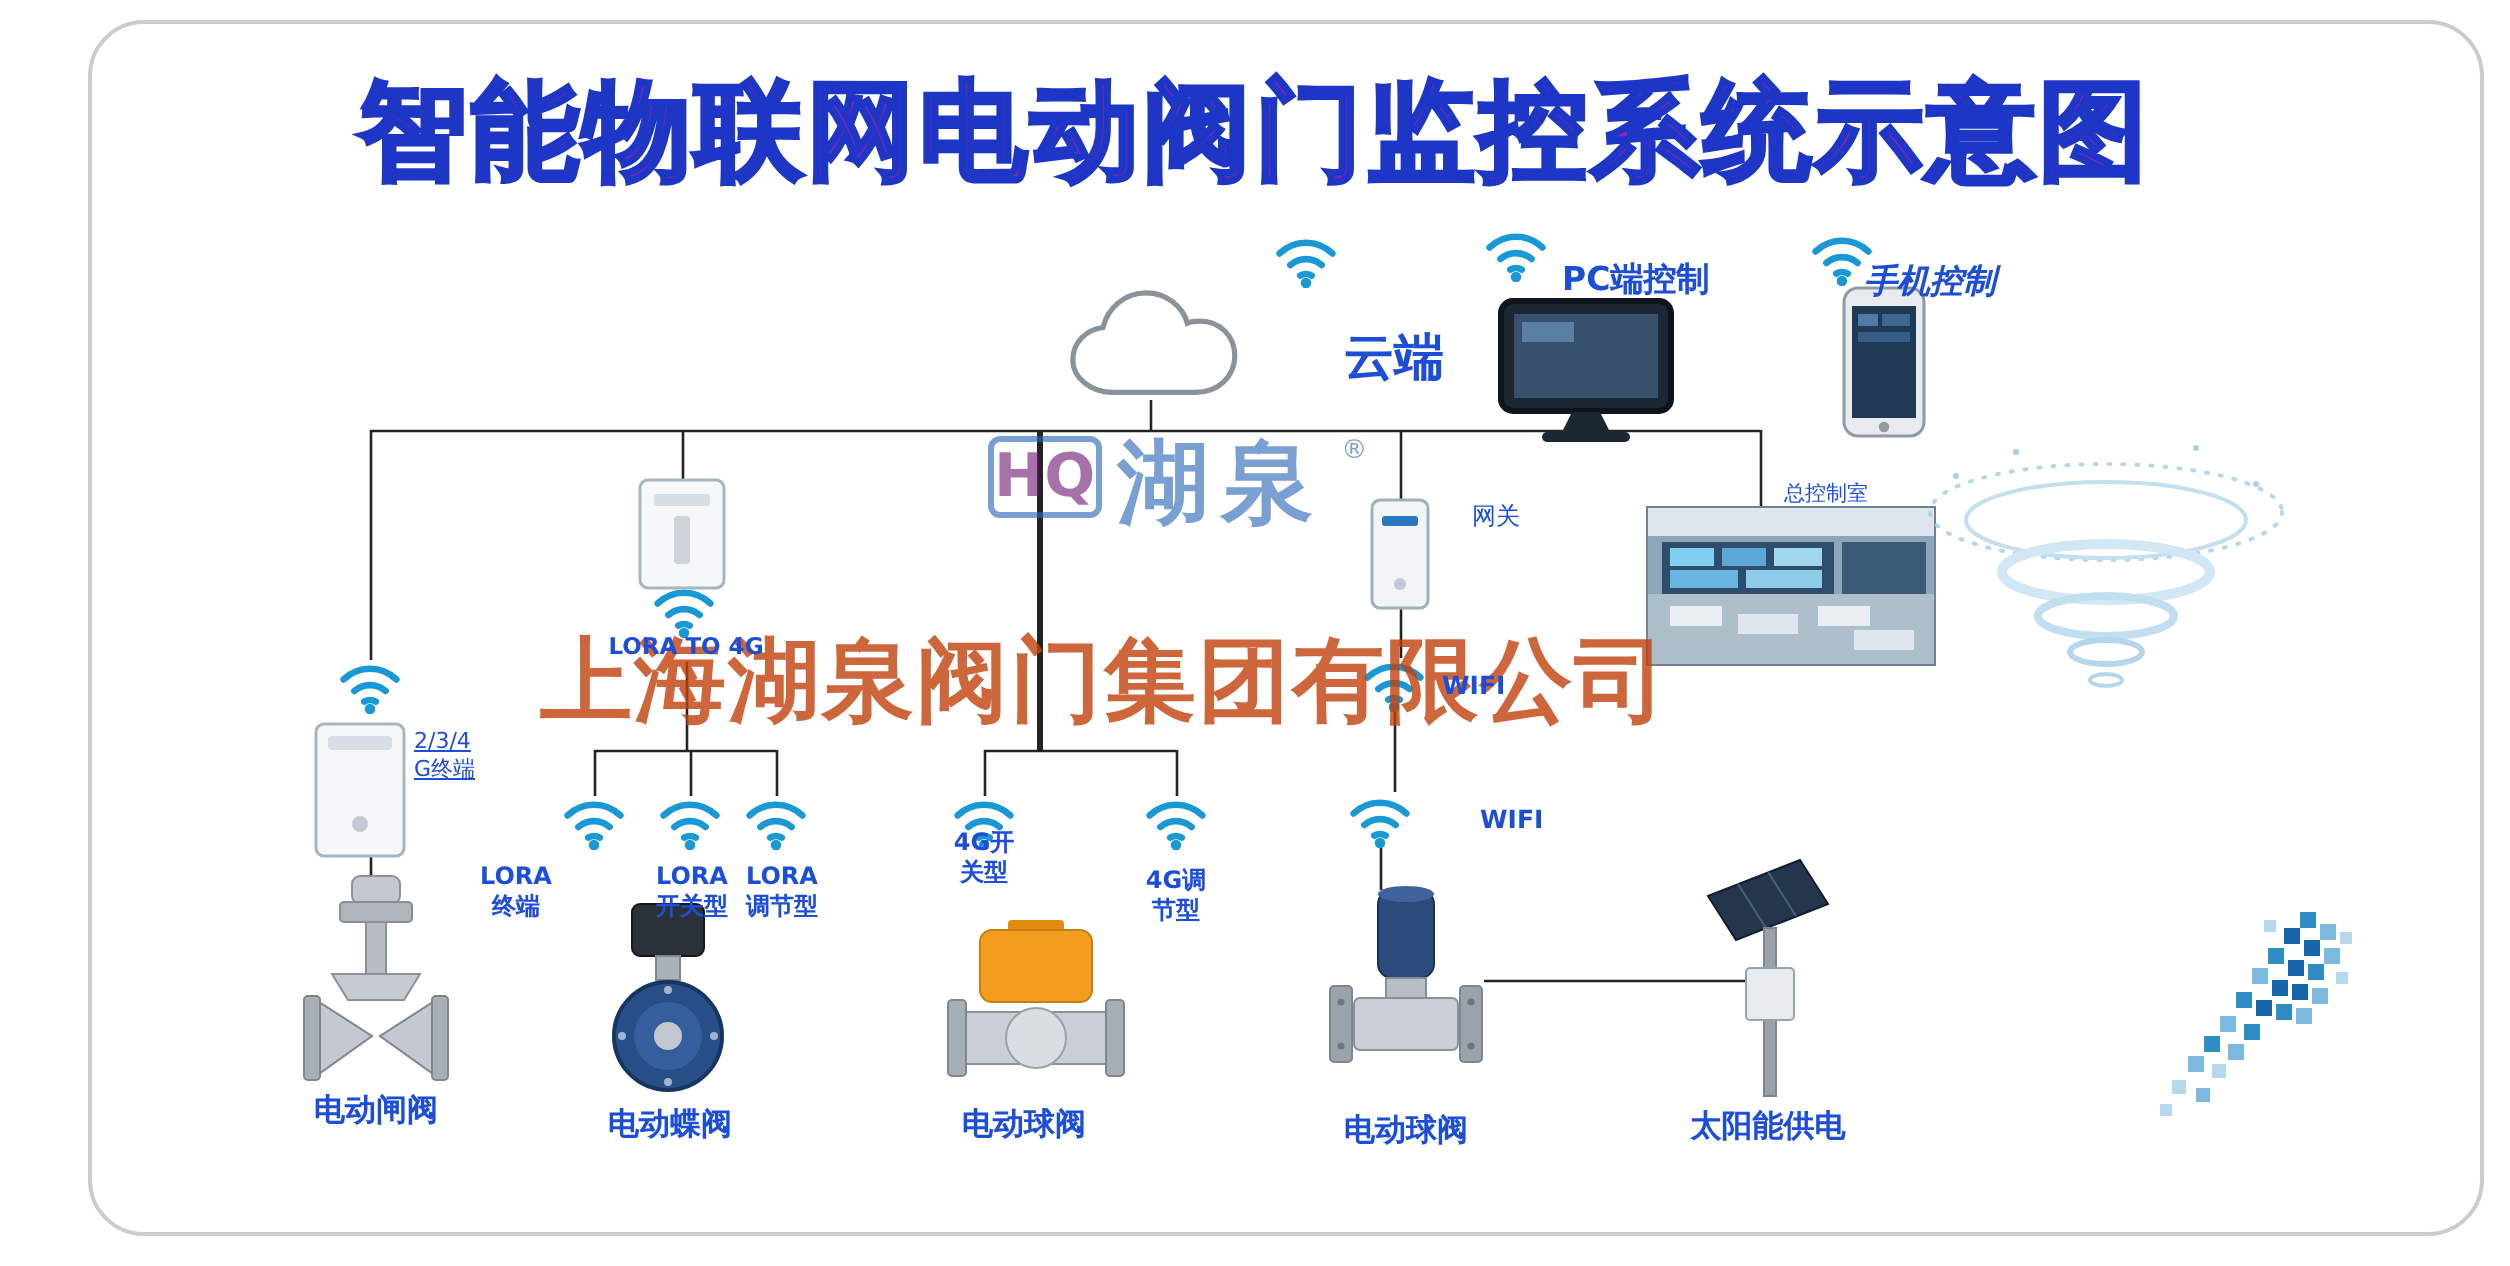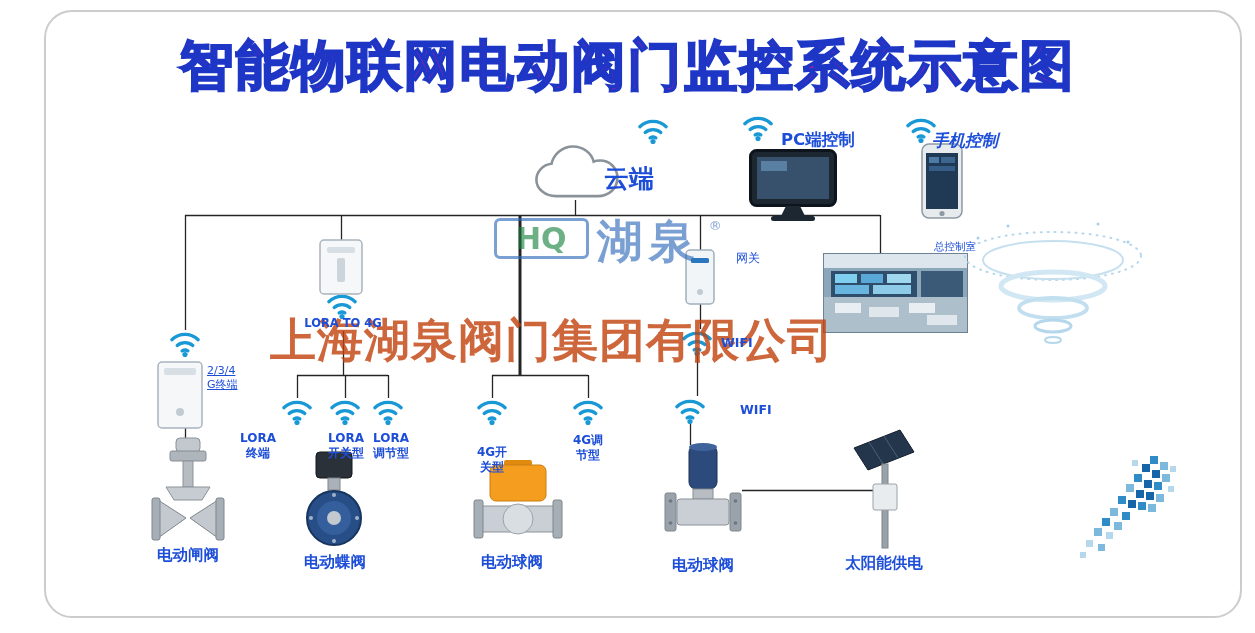--- a/index.html
+++ b/index.html
@@ -4,22 +4,22 @@
 <style>
   html,body{margin:0;padding:0;background:#f2f2f2;}
   .canvas{position:relative;width:1255px;height:633px;background:#ffffff;overflow:hidden;
           font-family:"DejaVu Sans","Liberation Sans",sans-serif;}
   .frame{position:absolute;left:44px;top:10px;width:1194px;height:604px;border:2px solid #cccccc;
          border-radius:28px;pointer-events:none;z-index:1;}
   .overlay{position:absolute;left:0;top:0;z-index:2;}
   .title{position:absolute;left:0;top:30px;width:100%;text-align:center;font-size:54px;font-weight:900;
          color:#a21caf;letter-spacing:2px;-webkit-text-stroke:2px #1d36c6;z-index:3;}
   .brand{position:absolute;left:494px;top:218px;display:flex;align-items:flex-start;gap:8px;opacity:.62;z-index:3;}
-  .brand-mono{font-size:30px;font-weight:800;color:#15803d;border:3px solid #2a66b8;border-radius:6px;
-              padding:1px 19px;line-height:1.1;}
+  .brand-mono{font-size:30px;font-weight:800;color:#701a75;border:3px solid #2a66b8;border-radius:6px;
+              padding:1px 0;line-height:1.1;}
   .brand-name{font-size:46px;font-weight:800;color:#2a66b8;letter-spacing:6px;line-height:1;}
   .brand-reg{font-size:13px;color:#2a66b8;margin-top:0;}
   .watermark{position:absolute;left:270px;top:310px;font-family:"DejaVu Serif","Liberation Serif",serif;
              font-size:46px;font-weight:700;color:#c2410c;opacity:.8;white-space:nowrap;letter-spacing:1px;z-index:5;}
   .lbl{position:absolute;color:#1d4ed8;z-index:6;white-space:nowrap;}
   .lbl .ln{display:block;line-height:1.25;}
   .big{font-size:25px;font-weight:800;}
   .mid{font-size:16.5px;font-weight:800;}
   .sm{font-size:12px;font-weight:700;}
   .xs{font-size:11px;font-weight:400;text-decoration:underline;}
@@ -239,46 +239,46 @@
   <div class="title">智能物联网电动阀门监控系统示意图</div>
 
   <div class="brand">
     <span class="brand-mono">HQ</span>
     <span class="brand-name">湖泉</span>
     <span class="brand-reg">®</span>
   </div>
 
   <div class="watermark">上海湖泉阀门集团有限公司</div>
 
-  <div class="lbl big" style="left:604px;top:162px;">云端</div>
+  <div class="lbl big" style="left:672px;top:162px;">云端</div>
   <div class="lbl mid" style="left:781px;top:129px;">PC端控制</div>
   <div class="lbl mid" style="left:932px;top:130px;font-style:italic;">手机控制</div>
   <div class="lbl sm" style="left:736px;top:250px;font-weight:400;">网关</div>
-  <div class="lbl" style="left:892px;top:240px;font-size:10.5px;margin-left:42px;">总控制室</div>
+  <div class="lbl" style="left:892px;top:240px;font-size:10.5px;">总控制室</div>
 
   <div class="lbl sm ctr" style="left:298px;top:316px;width:90px;font-size:11.5px;">LORA TO 4G</div>
 
   <div class="lbl xs" style="left:207px;top:364px;">
     <span class="ln">2/3/4</span>
     <span class="ln">G终端</span>
   </div>
 
   <div class="lbl sm ctr" style="left:231px;top:431px;width:54px;">
     <span class="ln">LORA</span>
     <span class="ln">终端</span>
   </div>
   <div class="lbl sm ctr" style="left:317px;top:431px;width:58px;">
     <span class="ln">LORA</span>
     <span class="ln">开关型</span>
   </div>
   <div class="lbl sm ctr" style="left:362px;top:431px;width:58px;">
     <span class="ln">LORA</span>
     <span class="ln">调节型</span>
   </div>
-  <div class="lbl sm ctr" style="left:466px;top:445px;width:52px;">
+  <div class="lbl sm ctr" style="left:466px;top:414px;width:52px;">
     <span class="ln">4G开</span>
     <span class="ln">关型</span>
   </div>
   <div class="lbl sm ctr" style="left:562px;top:433px;width:52px;">
     <span class="ln">4G调</span>
     <span class="ln">节型</span>
   </div>
 
   <div class="lbl sm" style="left:721px;top:335px;font-size:12.5px;">WIFI</div>
   <div class="lbl sm" style="left:740px;top:402px;font-size:12.5px;">WIFI</div>

